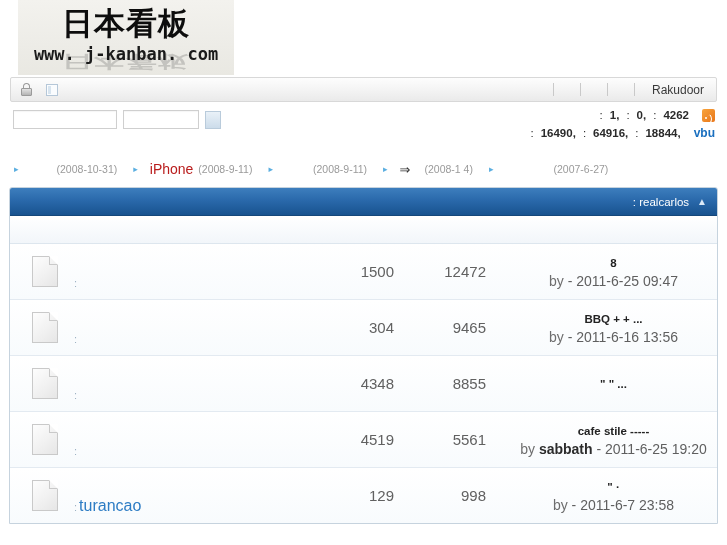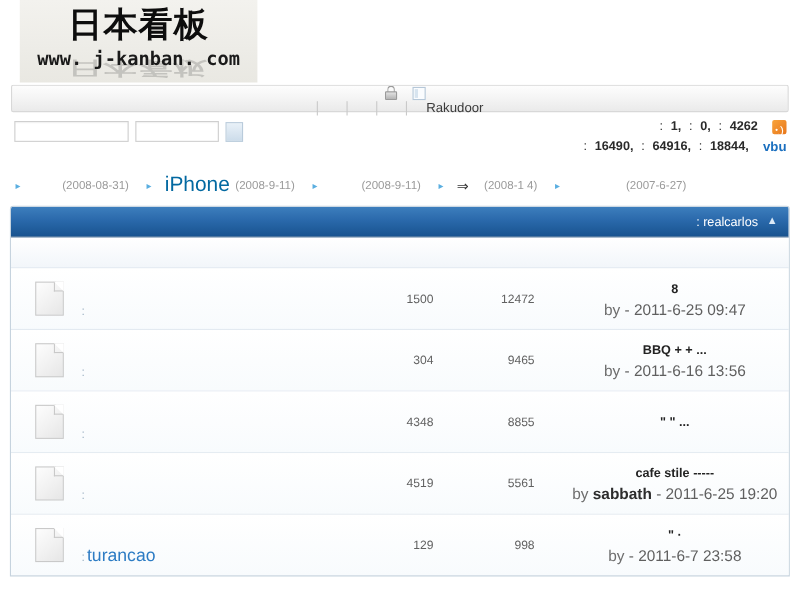--- a/index.html
+++ b/index.html
@@ -71,21 +71,20 @@
   
   .toolbar {
     margin: 0 10px;
     height: 25px;
     background: linear-gradient(180deg,#fdfdfd 0%, #f4f4f4 50%, #eaeaea 100%);
     border: 1px solid #d8d8d8;
     border-radius: 2px;
     display: flex;
     align-items: center;
     box-sizing: border-box;
-    flex-direction: column;
   }
   .tb-left {
     display: flex;
     align-items: center;
     gap: 14px;
     padding-left: 10px;
   }
   .tb-spacer { flex: 1; }
   .tb-right {
     display: flex;
@@ -242,21 +241,21 @@
     color: #8d8d8d;
     white-space: nowrap;
   }
   .tri {
     color: #5aaee0;
     font-size: 9px;
     margin: 0 4px;
     display: inline-block;
   }
   .crumb-date { color: #9a9a9a; font-size: 10.5px; }
-  .crumb-strong { color: #0369a1; font-size: 19px; }
+  .crumb-strong { color: #b91c1c; font-size: 14px; }
   .crumb-arrow { color: #333; font-size: 13px; }
   .sp { display: inline-block; }
 
   
   .panel {
     margin: 6px 9px 0 9px;
     border: 1px solid #c6d3de;
     border-radius: 3px 3px 0 0;
     background: #fff;
     overflow: hidden;
@@ -341,21 +340,21 @@
   .forum-label .fname {
     color: #2d7cc4;
     font-size: 16px;
     padding-left: 2px;
   }
   .cell-num {
     width: 80px;
     display: flex;
     align-items: center;
     justify-content: flex-end;
-    font-size: 11px;
+    font-size: 15px;
     color: #616161;
     box-sizing: border-box;
   }
   .cell-num.second { width: 92px; }
   .cell-last {
     flex: 1;
     display: flex;
     flex-direction: column;
     align-items: center;
     justify-content: center;
@@ -436,21 +435,21 @@
       <span class="vbu">vbu</span>
     </div>
   </div>
 
 </div>
 
 <div class="crumbs">
 
   <span class="tri">▸</span>
   <span class="sp" style="width:34px"></span>
-  <span class="crumb-date">(2008-08-31)</span>
+  <span class="crumb-date">(2008-10-31)</span>
 
   <span class="tri" style="margin-left:16px">▸</span>
   <span class="sp" style="width:8px"></span>
   <span class="crumb-strong">iPhone</span>
   <span class="sp" style="width:5px"></span>
   <span class="crumb-date">(2008-9-11)</span>
 
   <span class="tri" style="margin-left:16px">▸</span>
   <span class="sp" style="width:36px"></span>
   <span class="crumb-date">(2008-9-11)</span>

